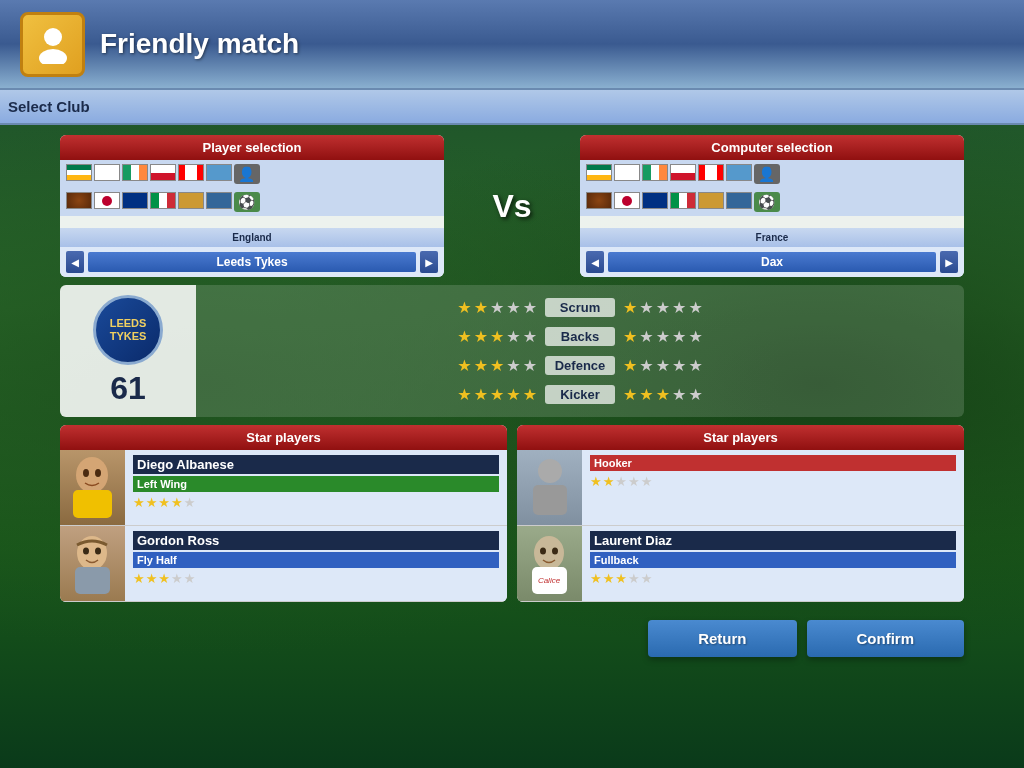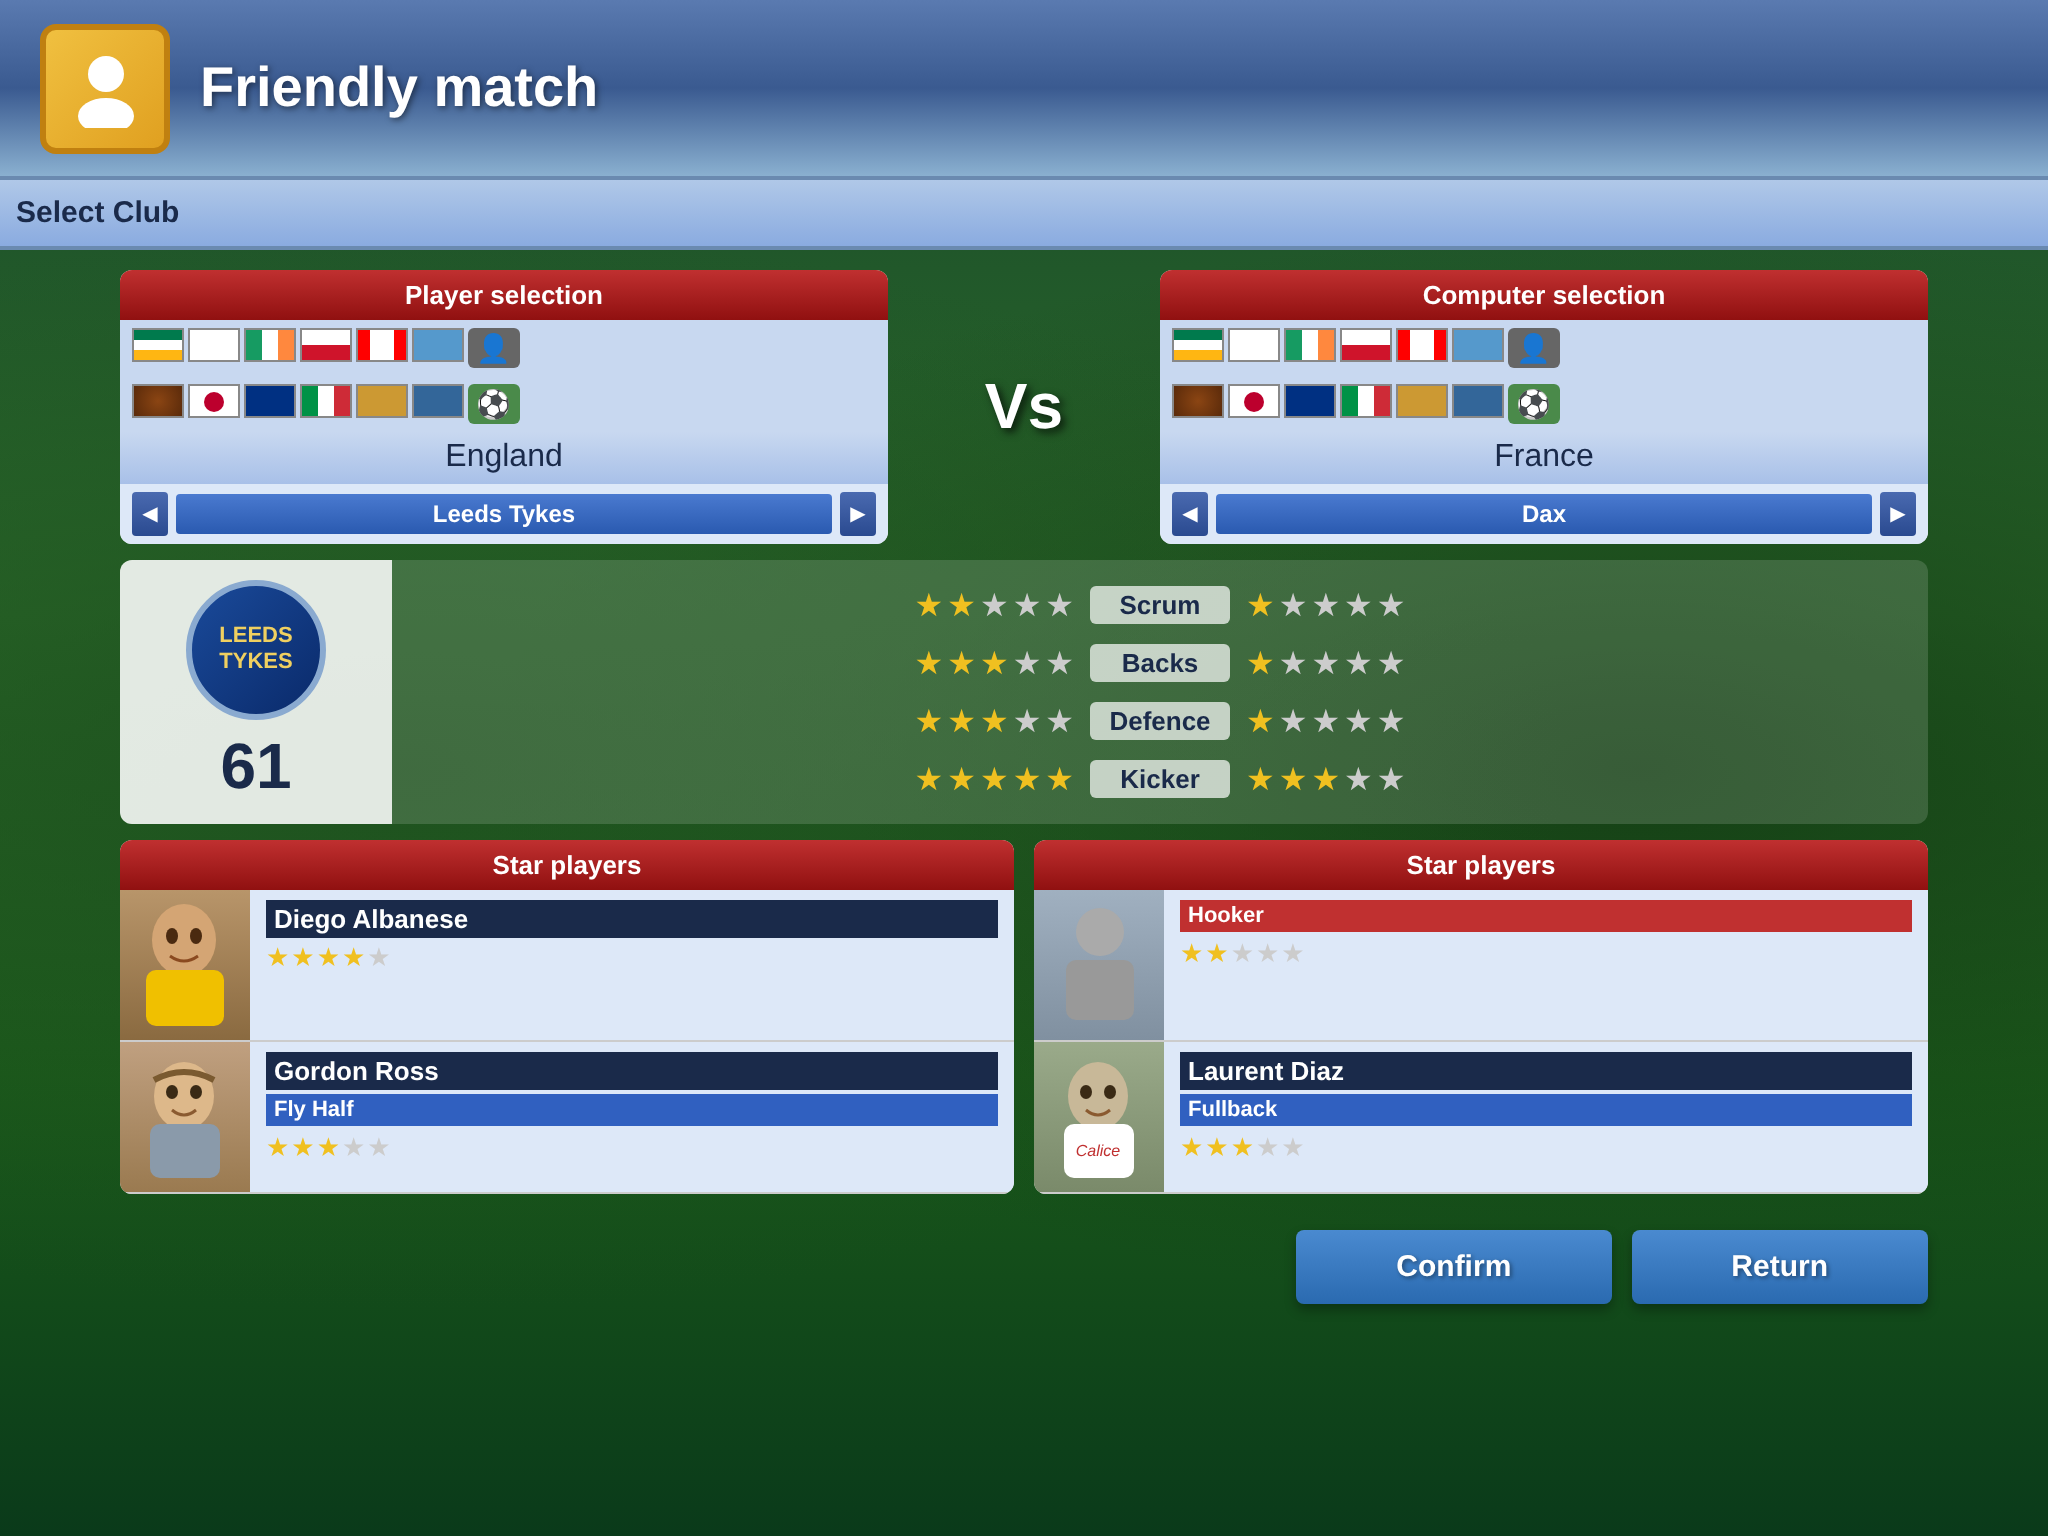--- a/index.html
+++ b/index.html
@@ -103,23 +103,24 @@
       align-items: center;
       justify-content: center;
       color: white;
       font-size: 14px;
     }
 
     .country-label {
       background: linear-gradient(180deg, #c8d8f0, #a8c0e8);
       text-align: center;
       padding: 4px;
-      font-size: 16px;
-      font-weight: normal;
+      font-size: 10px;
+      font-weight: bold;
       color: #1a2a4a;
+      margin-top: 12px;
     }
 
     .club-selector {
       display: flex;
       align-items: center;
       padding: 4px 6px;
       background: #dde8f8;
       gap: 4px;
     }
 
@@ -613,20 +614,21 @@
           <svg width="55" height="65" viewBox="0 0 55 65">
             <ellipse cx="27" cy="20" rx="16" ry="18" fill="#d4a574"></ellipse>
             <rect x="8" y="35" width="39" height="28" rx="5" fill="#f0c000"></rect>
             <ellipse cx="21" cy="18" rx="3" ry="4" fill="#4a2a10"></ellipse>
             <ellipse cx="33" cy="18" rx="3" ry="4" fill="#4a2a10"></ellipse>
             <path d="M20 28 Q27 33 34 28" stroke="#8a4a20" stroke-width="1.5" fill="none"></path>
           </svg>
         </div>
         <div class="player-info">
           <div class="player-name">Diego Albanese</div>
+          <div class="player-position pos-green">Left Wing</div>
           <div class="player-stars">
             <span class="player-star filled">★</span>
             <span class="player-star filled">★</span>
             <span class="player-star filled">★</span>
             <span class="player-star filled">★</span>
             <span class="player-star">★</span>
           </div>
         </div>
       </div>
 
@@ -700,15 +702,15 @@
           </div>
         </div>
       </div>
     </div>
 
   </div>
 
 </div>
 
 <div class="action-row">
+  <button class="action-btn">Return</button>
   <button class="action-btn">Confirm</button>
-  <button class="action-btn">Return</button>
 </div>
 
 </body></html>

